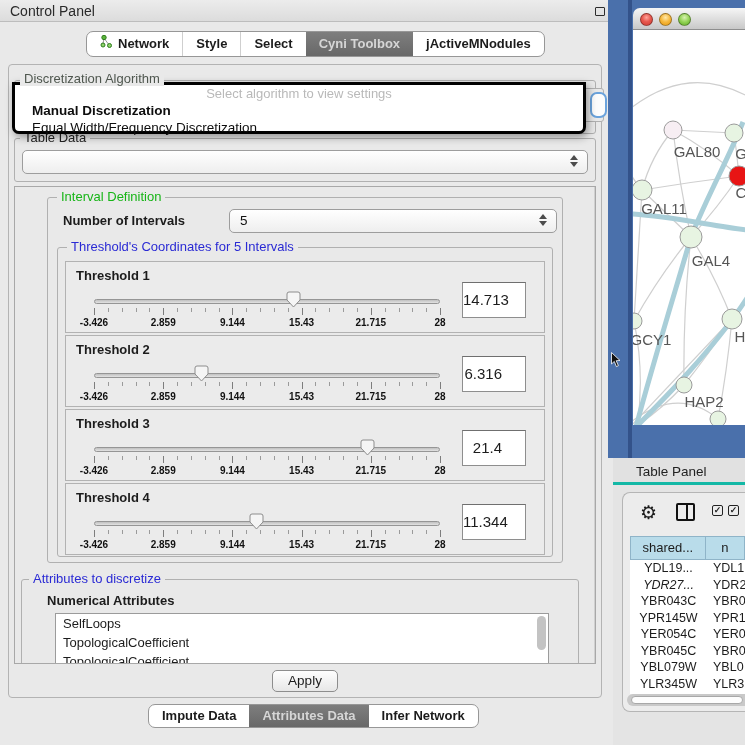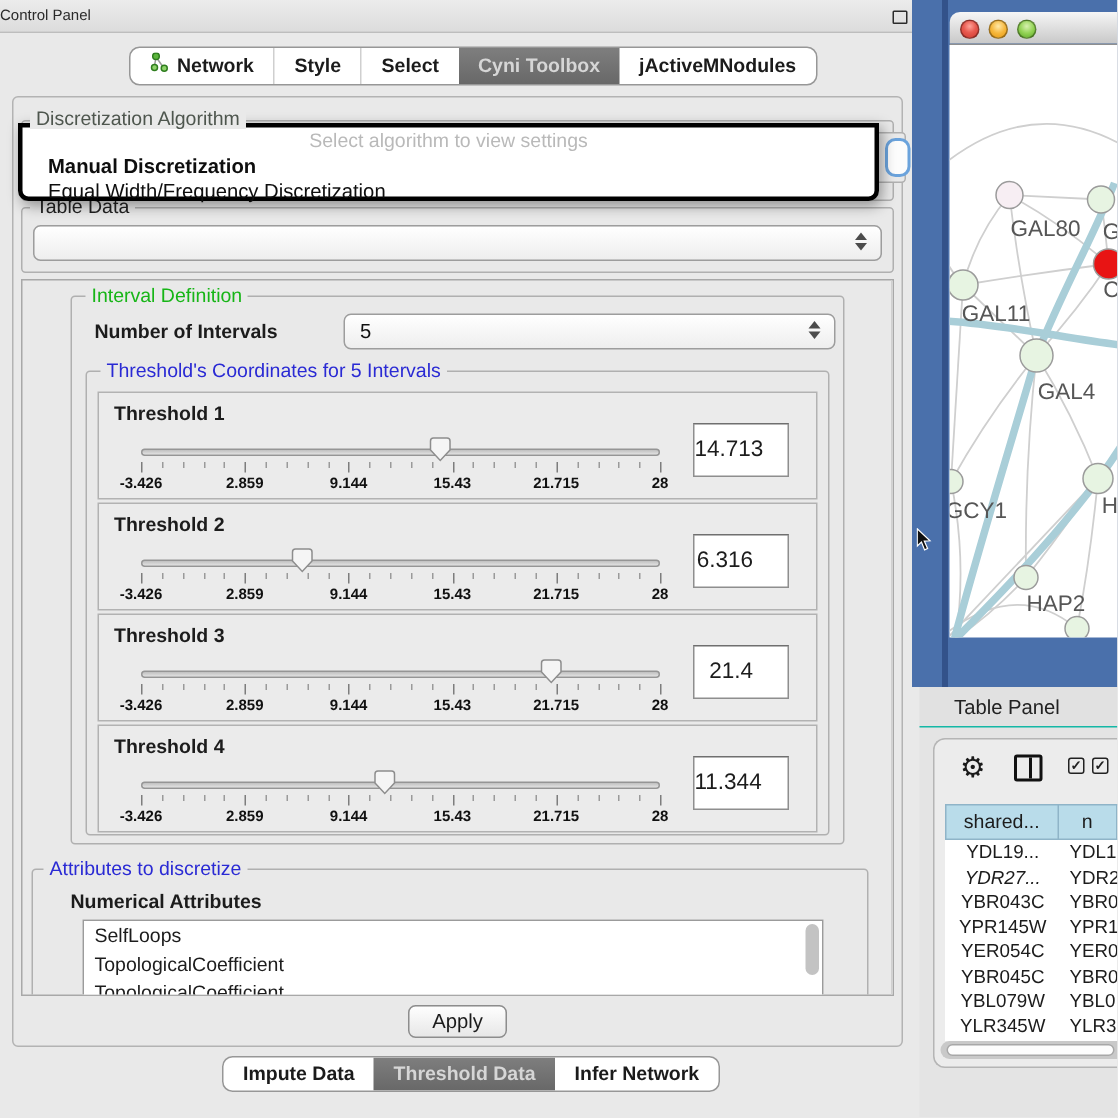--- a/index.html
+++ b/index.html
@@ -3,21 +3,21 @@
 <meta charset="utf-8">
 <style>
   html,body{margin:0;padding:0;background:#e9e9e9;}
   *{box-sizing:border-box;}
   #root{position:relative;width:745px;height:745px;overflow:hidden;
         font-family:"Liberation Sans",sans-serif;color:#1c1c1c;background:#e9e9e9;}
   .abs{position:absolute;}
 
   
   .cp-titlebar{left:0;top:0;width:608px;height:22px;background:linear-gradient(#ececec,#dcdcdc);
-    border-bottom:1px solid #bdbdbd;font-size:10px;line-height:22px;color:#2a2a2a;}
+    border-bottom:1px solid #bdbdbd;font-size:14px;line-height:22px;padding-left:10px;color:#2a2a2a;}
   .win-float{right:140px;top:7px;width:10px;height:9px;border:1.5px solid #2c2c2c;border-radius:1px;}
   .win-close{right:122px;top:1px;font-size:16px;font-weight:bold;color:#1a1a1a;line-height:22px;}
 
   .tabstrip{left:86px;top:31px;height:26px;display:flex;background:#fff;border:1px solid #979797;
     border-radius:7px;overflow:hidden;}
   .tab{padding:0 13px;font-size:13px;font-weight:bold;line-height:24px;color:#1b1b1b;display:flex;align-items:center;gap:5px;}
   .tab + .tab{border-left:1px solid #cfcfcf;}
   .tab.sel{background:linear-gradient(#7e7e7e,#686868);color:#d6d6d6;border-left:none;}
   .tab.sel + .tab{border-left:none;}
 
@@ -73,21 +73,21 @@
   .blue-edge{left:628px;top:0;width:4px;height:458px;background:#33528a;}
   .net-titlebar{left:633px;top:8px;width:112px;height:22px;background:linear-gradient(#f6f6f6,#c8c8c8);
     border-bottom:1px solid #8e8e8e;border-radius:7px 0 0 0;}
   .tl{position:absolute;top:4.5px;width:13px;height:13px;border-radius:50%;border:1px solid rgba(0,0,0,.35);}
   .tl.red{left:7px;background:radial-gradient(circle at 50% 32%,#ffa39a 0%,#e85a50 45%,#cf3a30 100%);}
   .tl.yellow{left:26px;background:radial-gradient(circle at 50% 32%,#ffe9a9 0%,#f6b73c 50%,#e69a12 100%);}
   .tl.green{left:45px;background:radial-gradient(circle at 50% 32%,#d8f1b0 0%,#93d355 50%,#5fa928 100%);}
   .net-canvas{left:633px;top:30px;width:112px;height:395px;background:#fff;overflow:hidden;}
 
   .tp-area{left:613px;top:458px;width:132px;height:287px;background:#e4e4e4;}
-  .tp-header{left:613px;top:458px;width:132px;height:27px;background:#e1e1e1;border-bottom:1px solid #14b8a6;
+  .tp-header{left:613px;top:458px;width:132px;height:27px;background:#e1e1e1;border-bottom:3px solid #14b8a6;
     font-size:13.5px;line-height:27px;padding-left:23px;color:#222;}
   .tp-inner{left:622px;top:492px;width:123px;height:220px;background:#ececec;border:1px solid #b5b5b5;
     border-radius:8px 0 0 8px;border-right:none;}
   .gear{left:640px;top:498px;font-size:19px;color:#1a1a1a;line-height:30px;}
   .colsicon{left:676px;top:503px;width:19px;height:18px;border:2px solid #111;border-radius:2px;}
   .colsicon div{position:absolute;left:7.5px;top:0;width:2px;height:14px;background:#111;}
   .chk{position:absolute;top:505px;width:11px;height:11px;border:1.5px solid #222;border-radius:2px;
     font-size:9px;font-weight:bold;line-height:9px;text-align:center;color:#222;}
   .tbl-head{left:630px;top:536px;width:115px;height:24px;display:flex;}
   .tbl-hcell{background:#b9dcea;border:1px solid #8fb4c8;font-size:13px;line-height:22px;text-align:center;
@@ -353,21 +353,21 @@
 
   </div>
 
   <div class="abs btn" style="left:272px;top:670px;width:66px;height:22px;line-height:20px;">Apply</div>
 
   <div class="abs tabstrip" style="left:148px;top:704px;height:24px;">
     <div class="tab" style="line-height:22px;">
         <span>Impute Data</span>
       </div>
     <div class="tab sel" style="line-height:22px;">
-        <span>Threshold Data</span>
+        <span>Attributes Data</span>
       </div>
     <div class="tab" style="line-height:22px;">
         <span>Infer Network</span>
       </div>
   </div>
 
   <div class="abs blue-desk"></div>
   <div class="abs blue-edge"></div>
   <div class="abs net-titlebar">
     <div class="tl red"></div>

